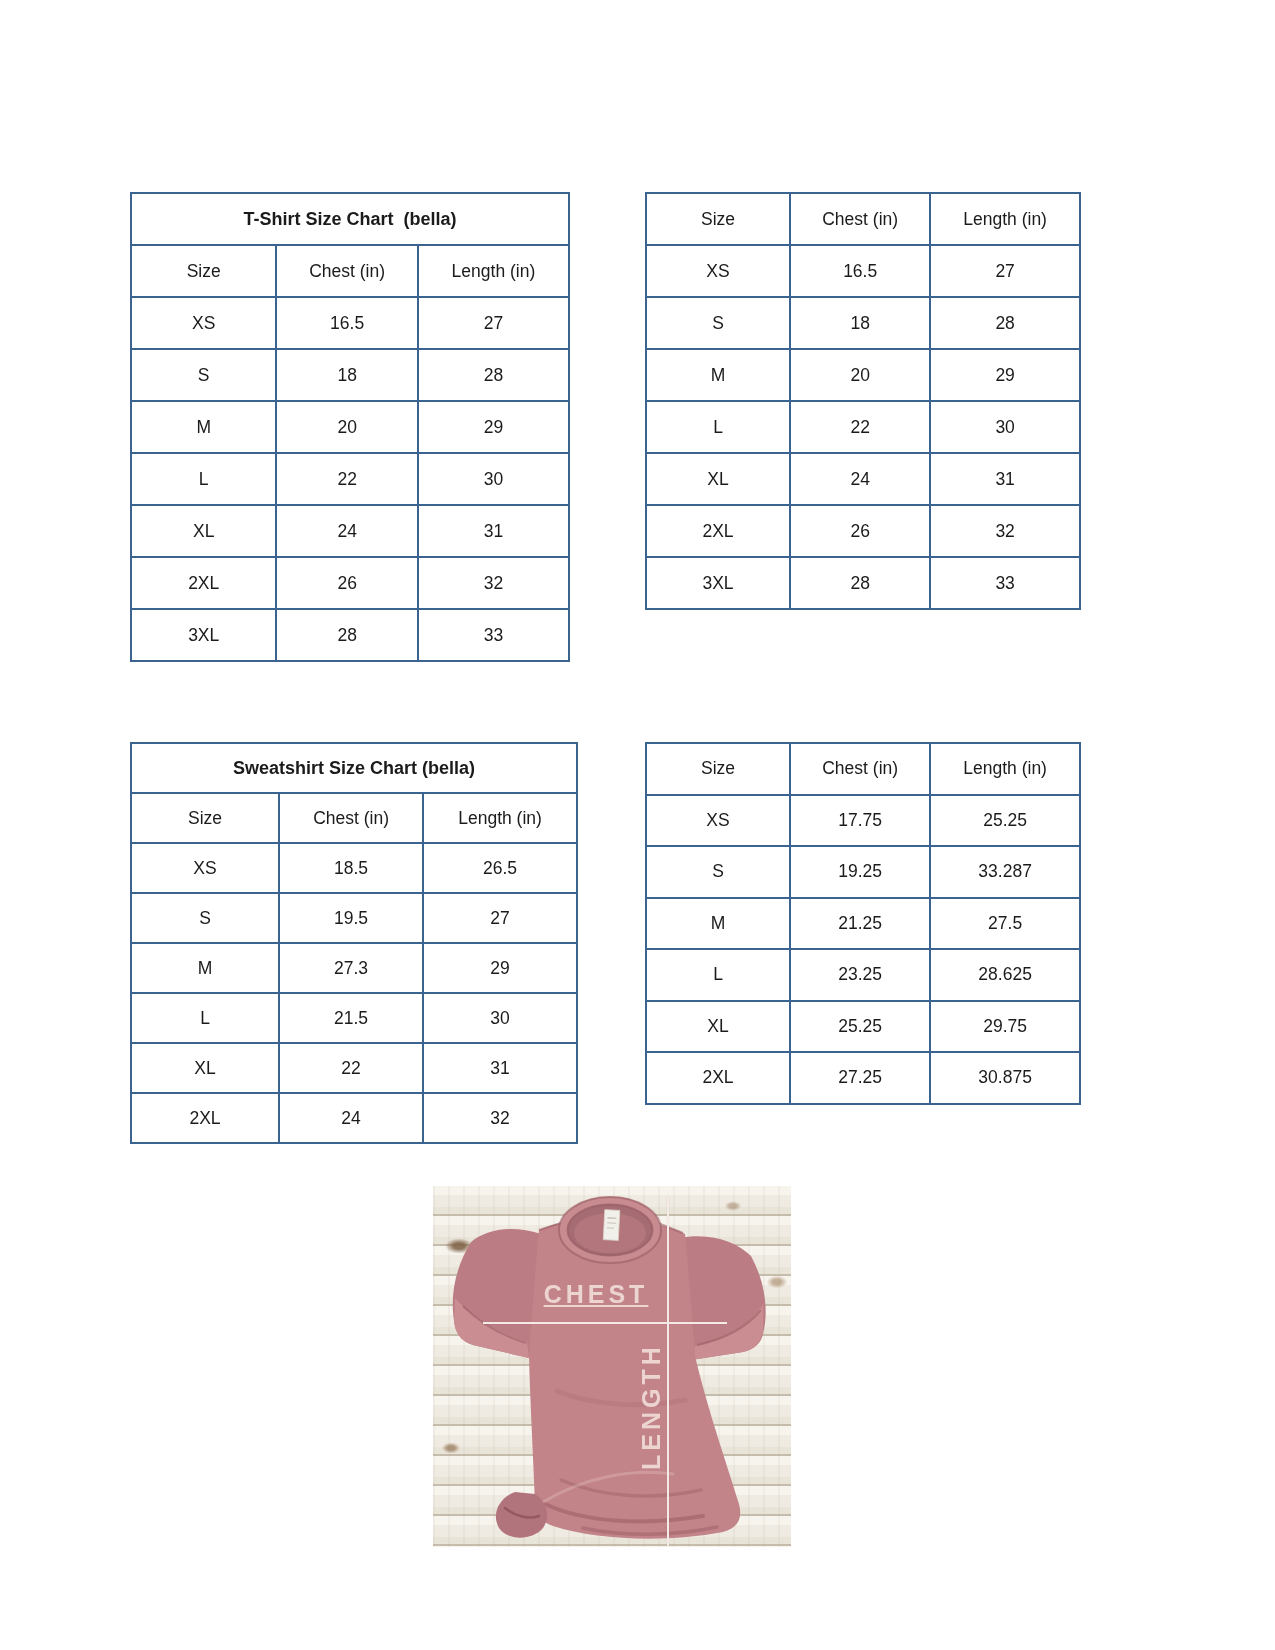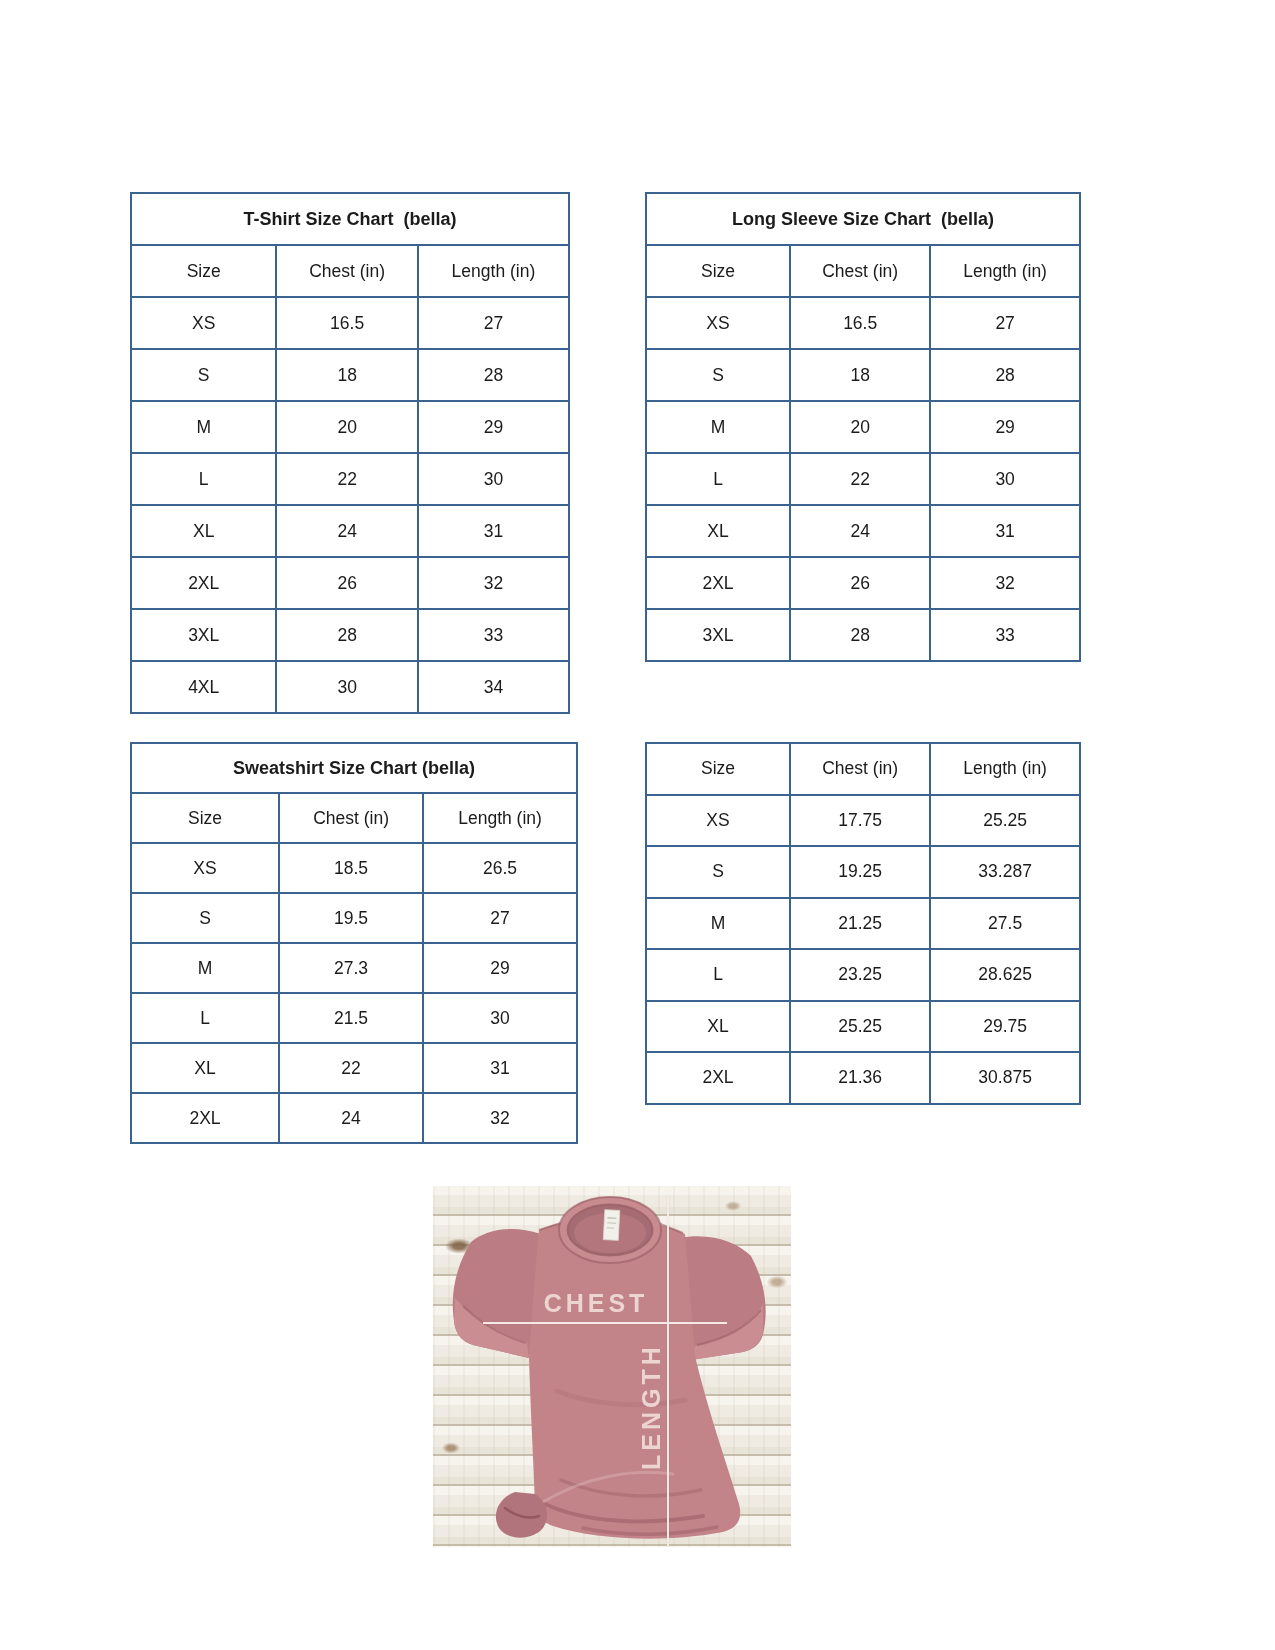--- a/index.html
+++ b/index.html
@@ -38,21 +38,21 @@
         #f7f4ee 0 9px, #efebe2 9px 21px, #e9e4d8 21px 28.5px, #c6bcab 28.5px 30px);
   }
   .photo svg{position:absolute;left:0;top:0;}
   .mline{position:absolute;background:#f4eae6;box-shadow:0 0 1px rgba(120,70,70,.35);}
   .chest-line{left:50px;top:136px;width:244px;height:2px;}
   .length-line{left:234px;top:11px;width:2px;height:350px;}
   .mlabel{
     position:absolute;color:#f0dbd8;font-size:25px;font-weight:600;
     letter-spacing:4px;line-height:24px;text-align:center;opacity:.92;
   }
-  .chest-label{left:108px;top:105px;width:110px;}
+  .chest-label{left:108px;top:96px;width:110px;text-decoration:underline;}
   .length-label{left:158px;top:212px;width:120px;transform:rotate(-90deg);}
 </style>
 </head>
 <body>
 
 <div class="tbl-wrap t1" id="tbl-tshirt">
     <table class="sc">
       <colgroup>
         <col style="width: 33.2%;">
         <col style="width: 32.3%;">
@@ -94,41 +94,33 @@
         </tr>
         <tr>
           <td>2XL</td>
           <td>26</td>
           <td>32</td>
         </tr>
         <tr>
           <td>3XL</td>
           <td>28</td>
           <td>33</td>
-        </tr>
-        <tr>
-          <td>4XL</td>
-          <td>30</td>
-          <td>34</td>
         </tr>
       </tbody>
     </table>
   </div>
 <div class="tbl-wrap t2" id="tbl-longsleeve">
     <table class="sc">
       <colgroup>
         <col style="width: 33.2%;">
         <col style="width: 32.3%;">
         <col style="width: 34.5%;">
       </colgroup>
       <tbody>
         <tr>
-          <td colspan="3" class="title">Long Sleeve Size Chart  (bella)</td>
-        </tr>
-        <tr>
           <td>Size</td>
           <td>Chest (in)</td>
           <td>Length (in)</td>
         </tr>
         <tr>
           <td>XS</td>
           <td>16.5</td>
           <td>27</td>
         </tr>
         <tr>
@@ -246,21 +238,21 @@
           <td>23.25</td>
           <td>28.625</td>
         </tr>
         <tr>
           <td>XL</td>
           <td>25.25</td>
           <td>29.75</td>
         </tr>
         <tr>
           <td>2XL</td>
-          <td>21.36</td>
+          <td>27.25</td>
           <td>30.875</td>
         </tr>
       </tbody>
     </table>
   </div>
 
 <div class="photo">
   <svg viewBox="0 0 358 361" width="358" height="361">
 
     <path d="M108 48 C 78 38 52 44 38 56 C 22 82 16 112 22 140 C 24 150 30 156 40 159 L 96 172 L 112 92 Z" fill="#bb7d83"></path>

